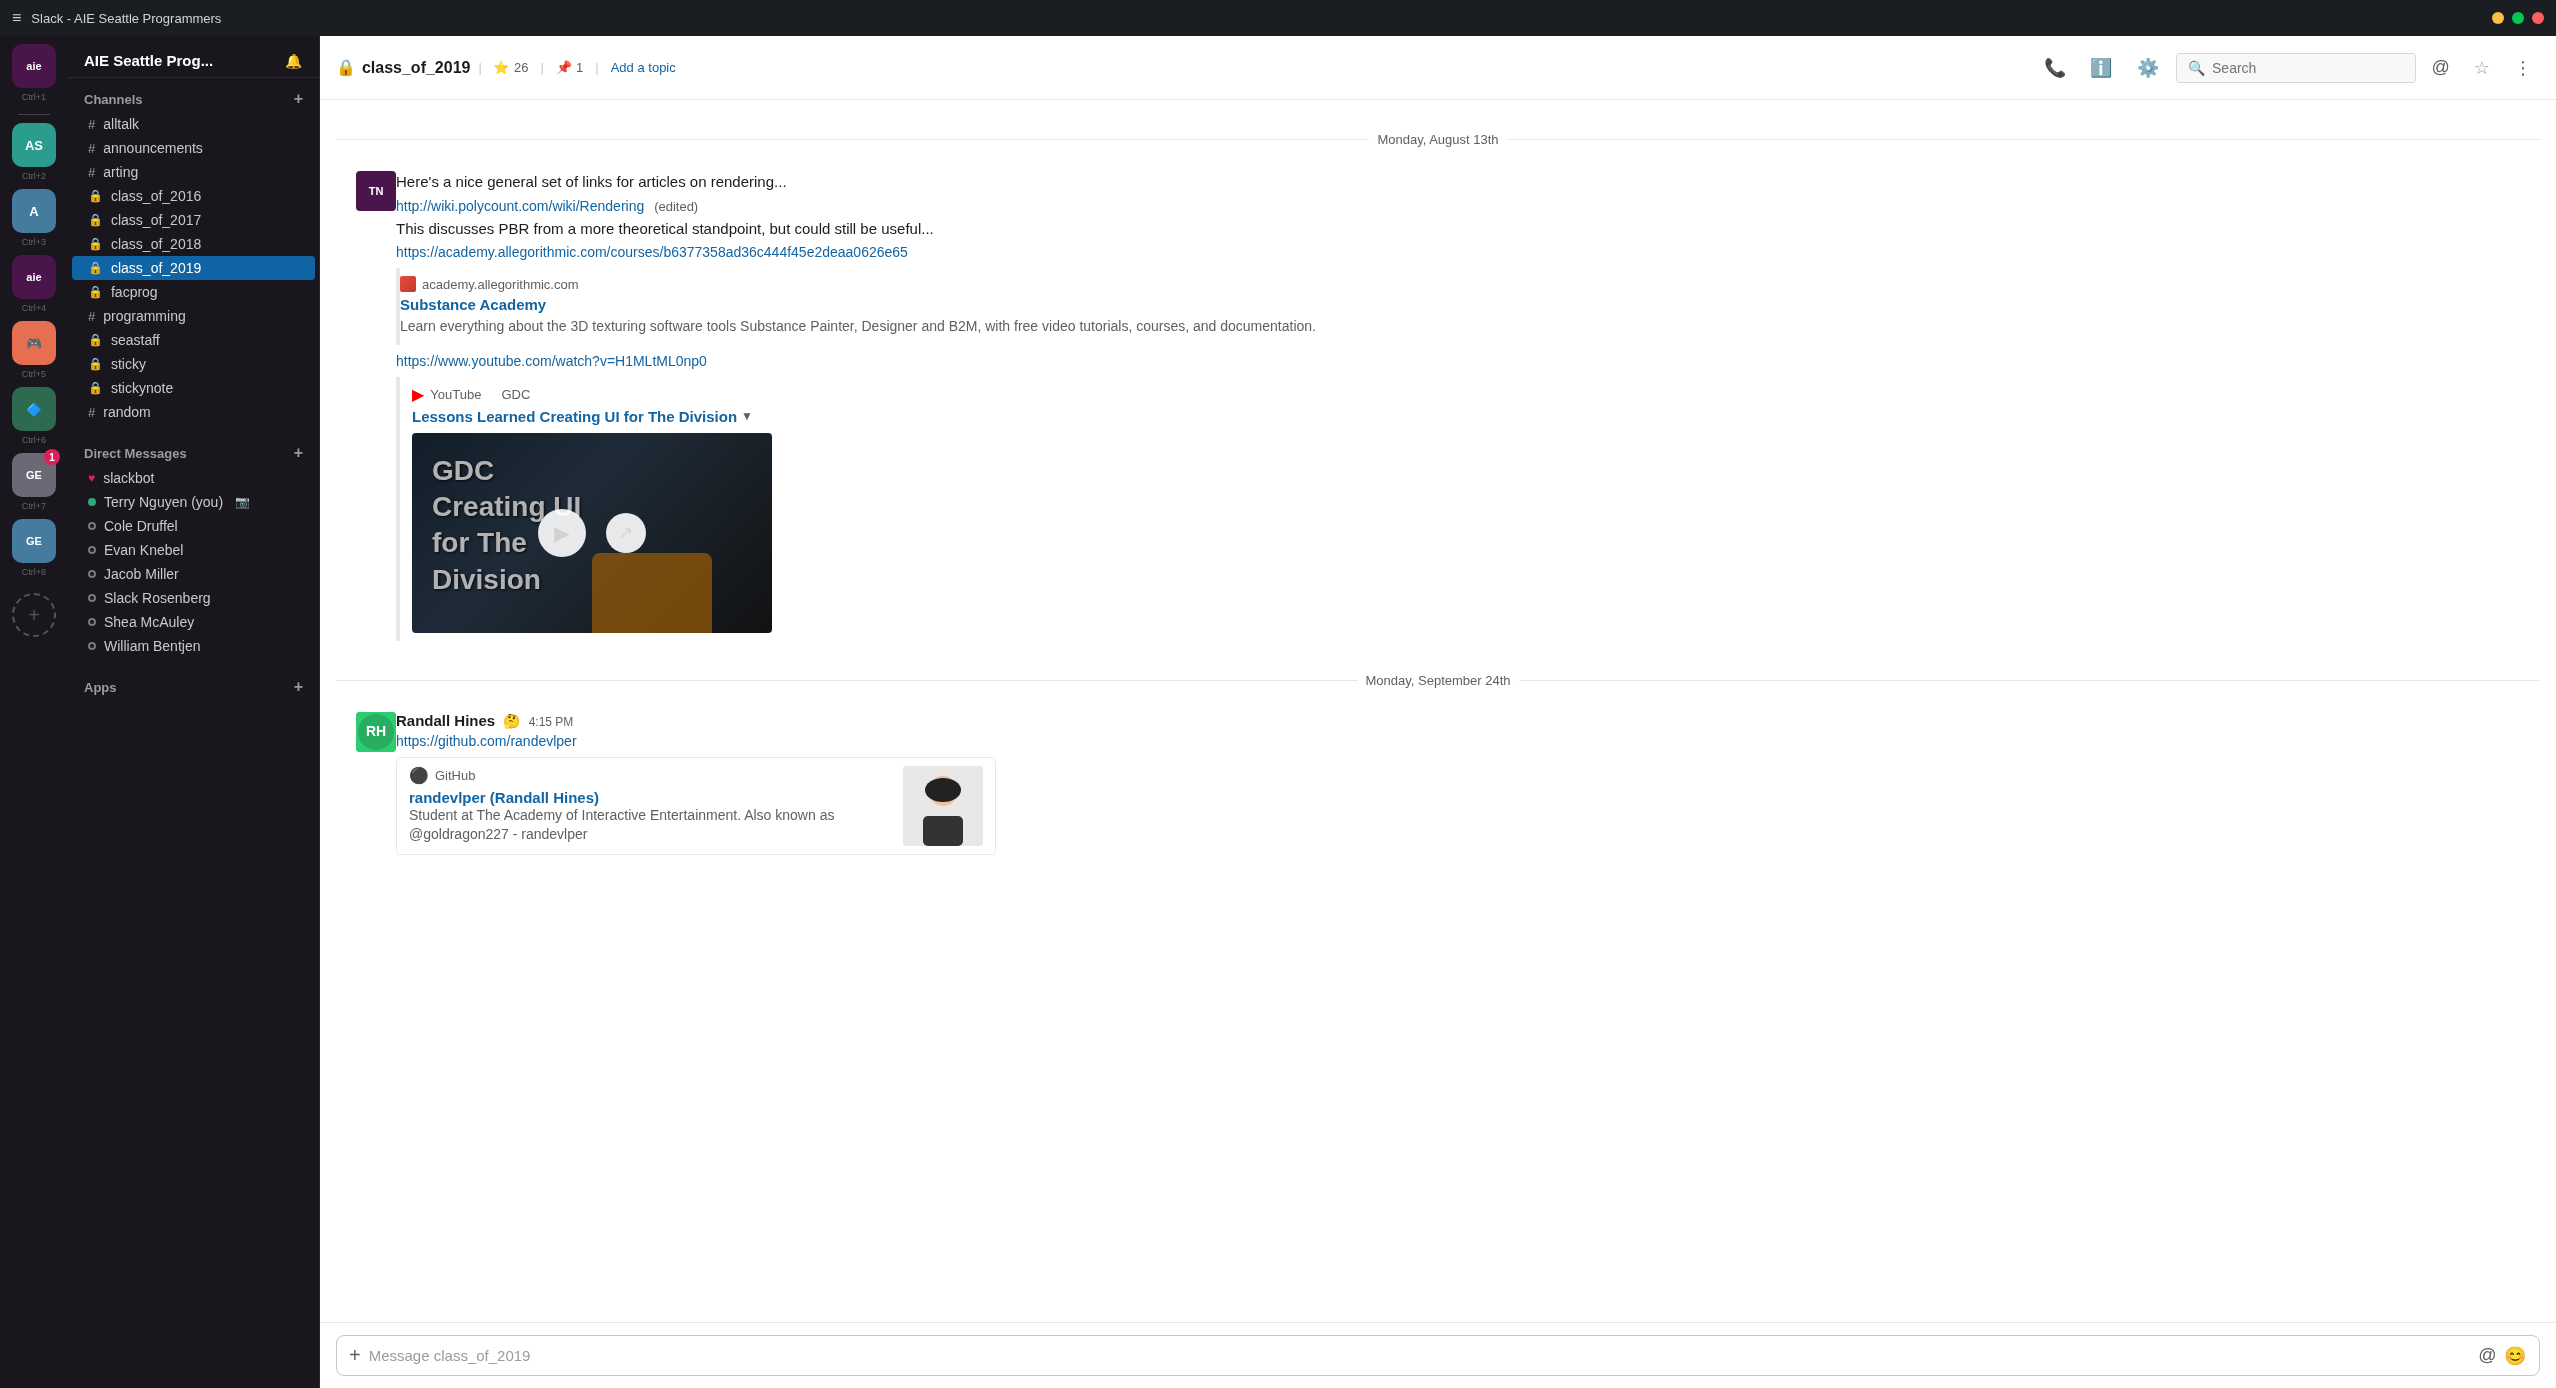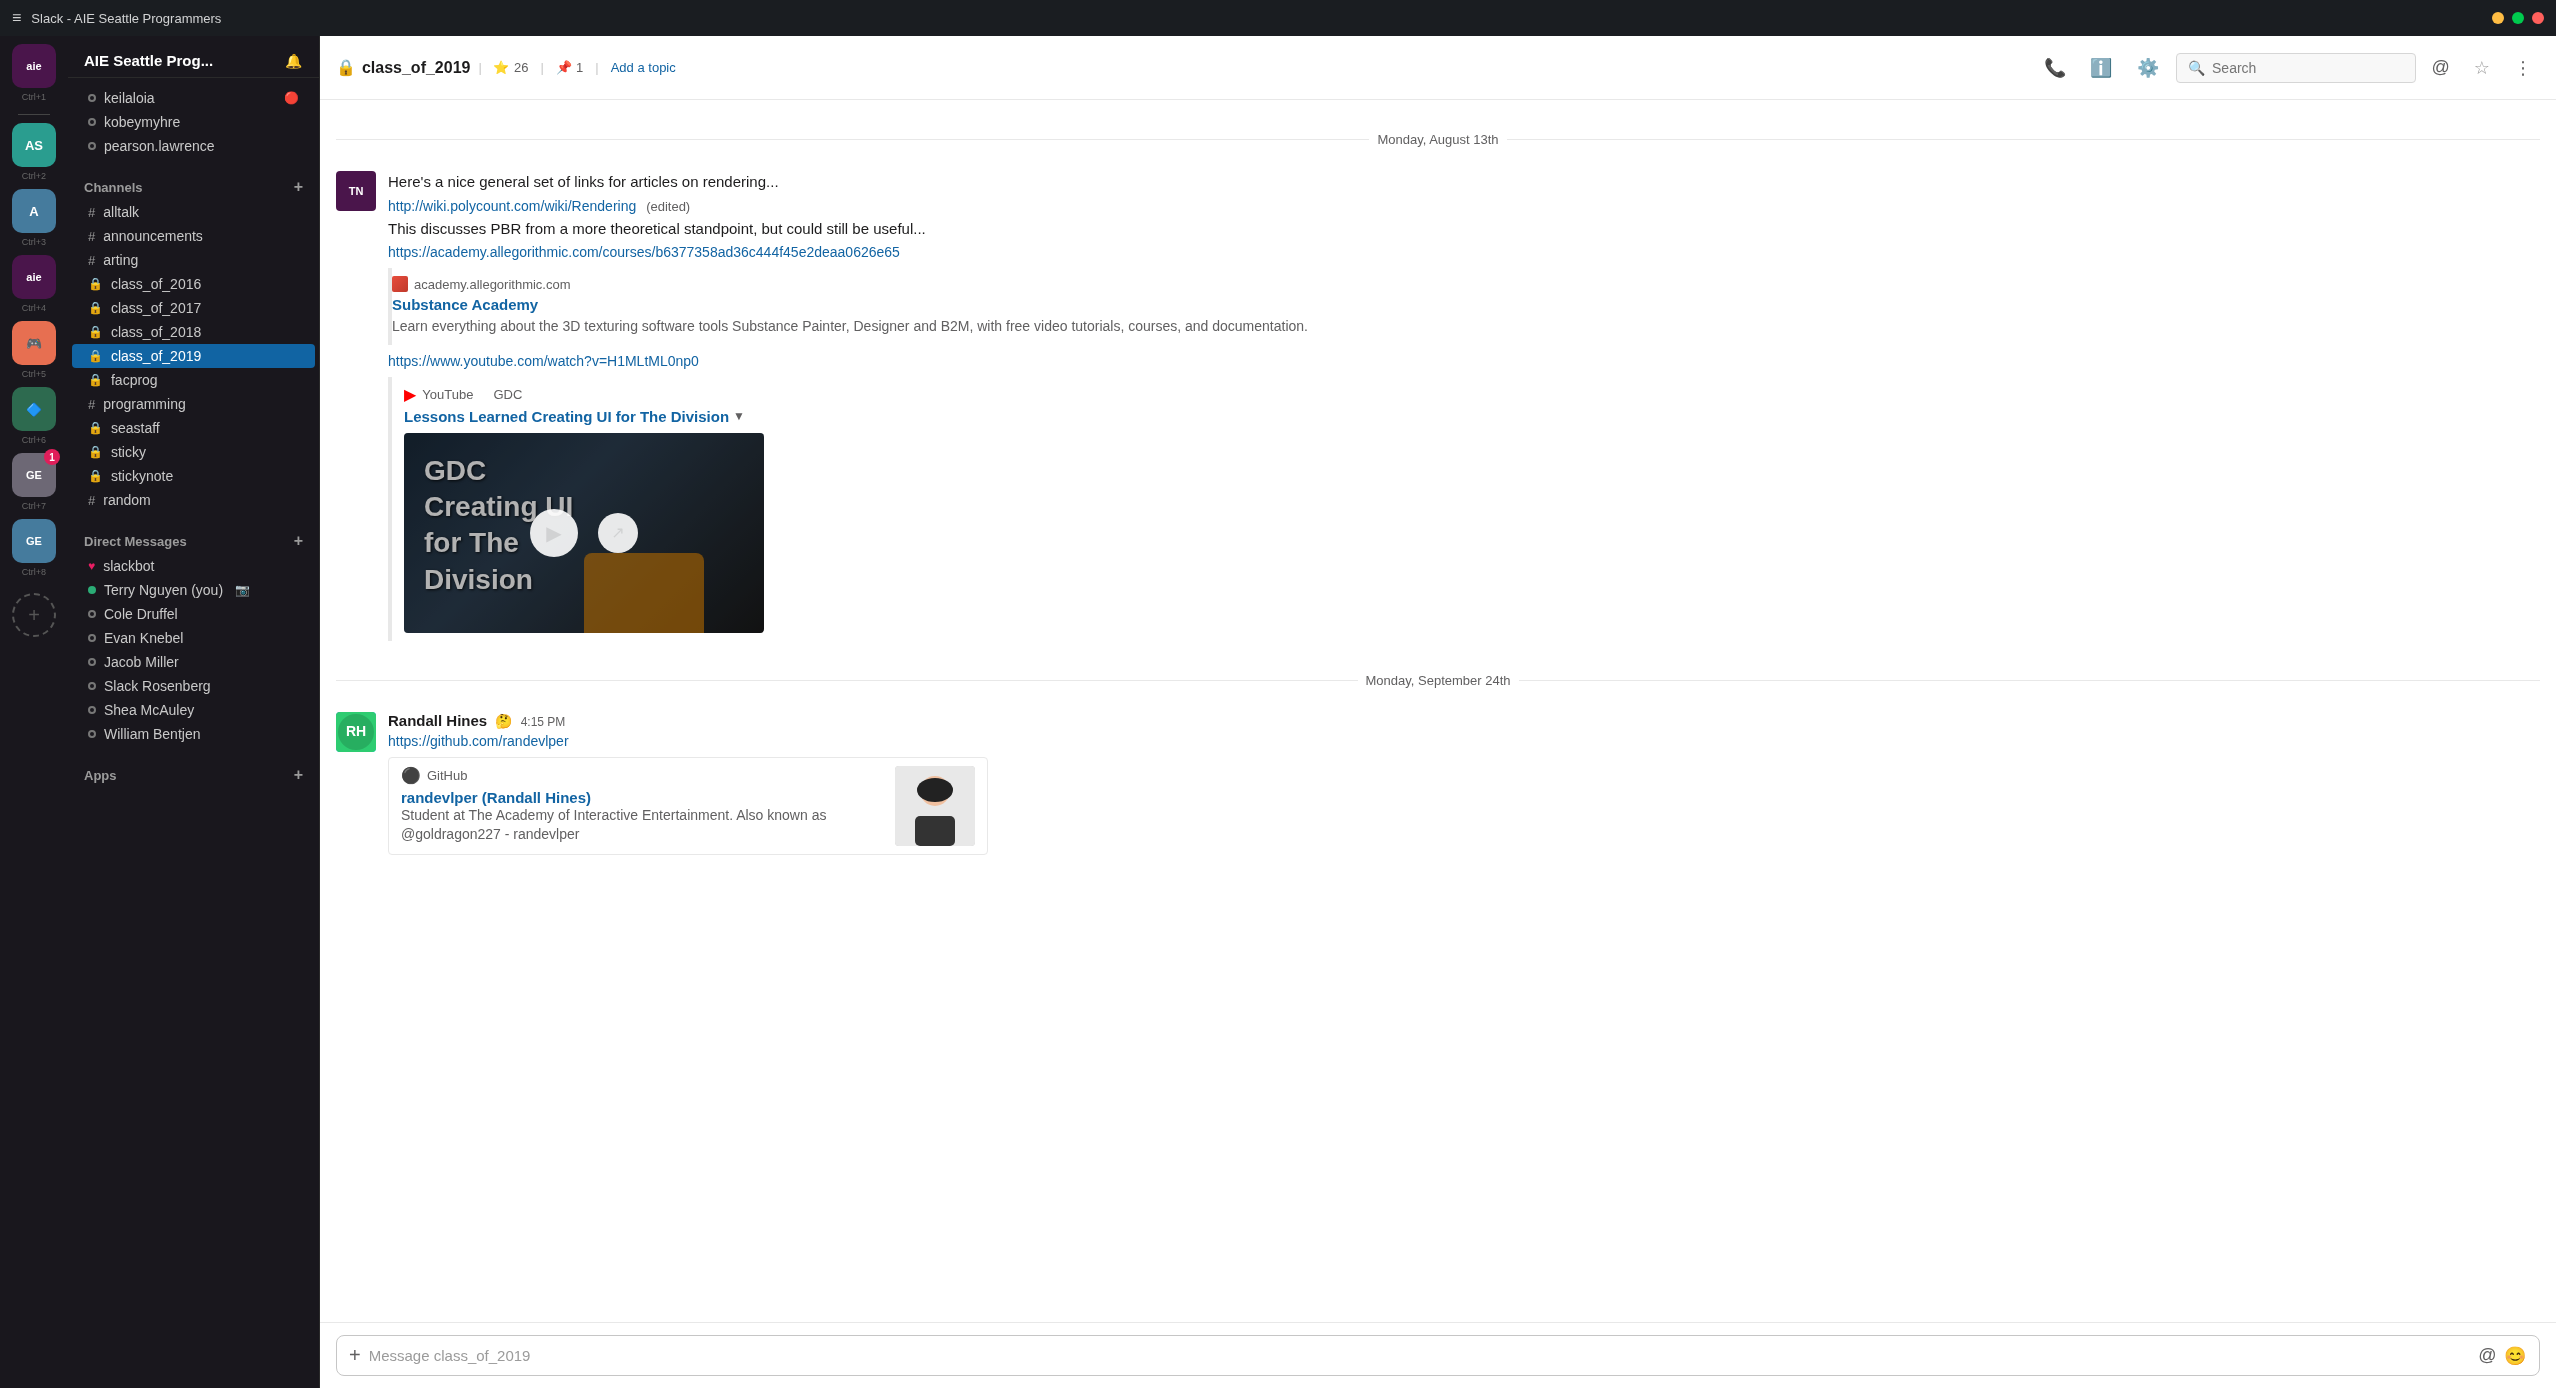--- a/index.html
+++ b/index.html
@@ -54,21 +54,21 @@
     .add-topic { color: #1264a3; cursor: pointer; font-size: 13px; }
     .channel-header-right { display: flex; align-items: center; gap: 8px; }
     .header-icon-btn { padding: 4px 8px; border-radius: 4px; cursor: pointer; color: #616061; display: flex; align-items: center; justify-content: center; font-size: 18px; }
     .search-box { border: 1px solid #d6d6d6; border-radius: 4px; padding: 6px 12px; display: flex; align-items: center; gap: 6px; width: 240px; background: #f8f8f8; color: #616061; font-size: 14px; cursor: text; }
     .search-box input { border: none; background: transparent; outline: none; width: 100%; color: #1d1c1d; font-size: 14px; }
 
     
     .messages-area { flex: 1; overflow-y: auto; padding: 16px 0; background: #fff; }
     .date-divider { text-align: center; margin: 16px 0; color: #616061; font-size: 13px; display: flex; align-items: center; gap: 8px; padding: 0 16px; }
     .date-divider::before, .date-divider::after { content: ''; flex: 1; border-top: 1px solid #e8e8e8; }
-    .message-group { padding: 8px 16px; display: flex; gap: 12px; position: relative; }
+    .message-group { padding: 8px 16px; display: flex; gap: 0; position: relative; margin-left: 20px; }
     .avatar { width: 40px; height: 40px; border-radius: 4px; flex-shrink: 0; display: flex; align-items: center; justify-content: center; font-weight: bold; color: #fff; font-size: 14px; }
     .message-content { flex: 1; min-width: 0; }
     .message-header { display: flex; align-items: baseline; gap: 8px; margin-bottom: 4px; }
     .message-author { font-weight: bold; color: #1d1c1d; font-size: 15px; }
     .message-emoji { font-size: 14px; }
     .message-time { color: #616061; font-size: 12px; }
     .message-text { color: #1d1c1d; font-size: 15px; line-height: 1.5; }
     .message-link { color: #1264a3; text-decoration: none; }
 
     
@@ -188,35 +188,20 @@
   </div>
 
   <div class="sidebar">
     <div class="sidebar-header">
       <span class="sidebar-header-title">AIE Seattle Prog...</span>
       <div class="sidebar-header-icons">
         <span style="cursor:pointer;">🔔</span>
       </div>
     </div>
 
-    <div class="sidebar-section">
-      <div class="dm-item">
-        <span class="presence-dot offline"></span>
-        <span>keilaloia</span>
-        <span style="color:#e01e5a;font-size:12px;margin-left:auto;">🔴</span>
-      </div>
-      <div class="dm-item">
-        <span class="presence-dot offline"></span>
-        <span>kobeymyhre</span>
-      </div>
-      <div class="dm-item">
-        <span class="presence-dot offline"></span>
-        <span>pearson.lawrence</span>
-      </div>
-    </div>
 
     <div class="sidebar-section">
       <div class="sidebar-section-header">
         <span>Channels</span>
         <span class="plus-icon">+</span>
       </div>
       <div class="sidebar-item">
         <span class="prefix hash-icon">#</span>
         <span>alltalk</span>
       </div>

